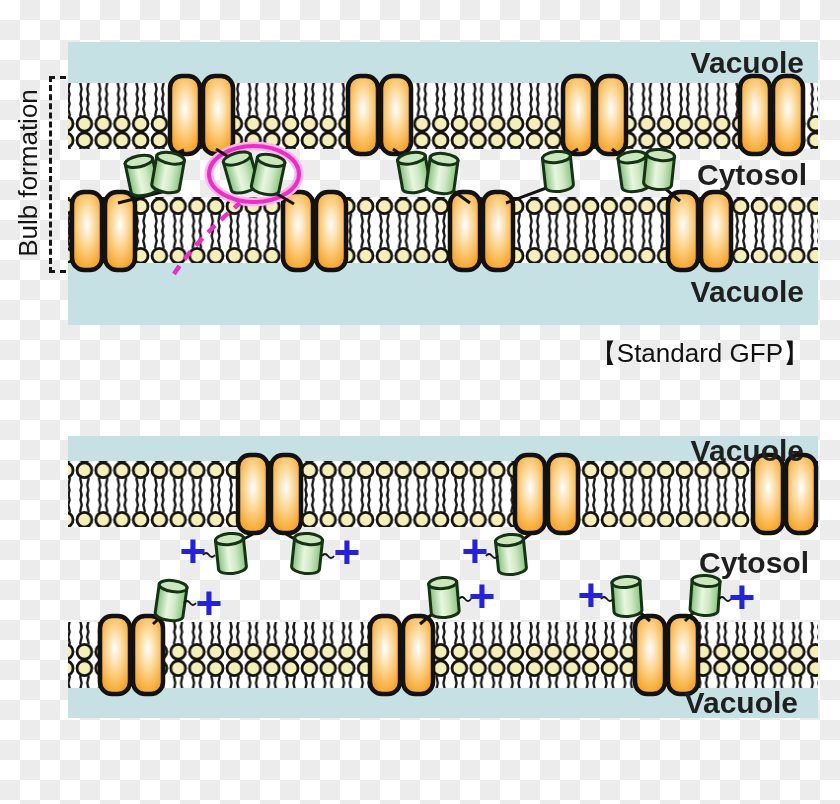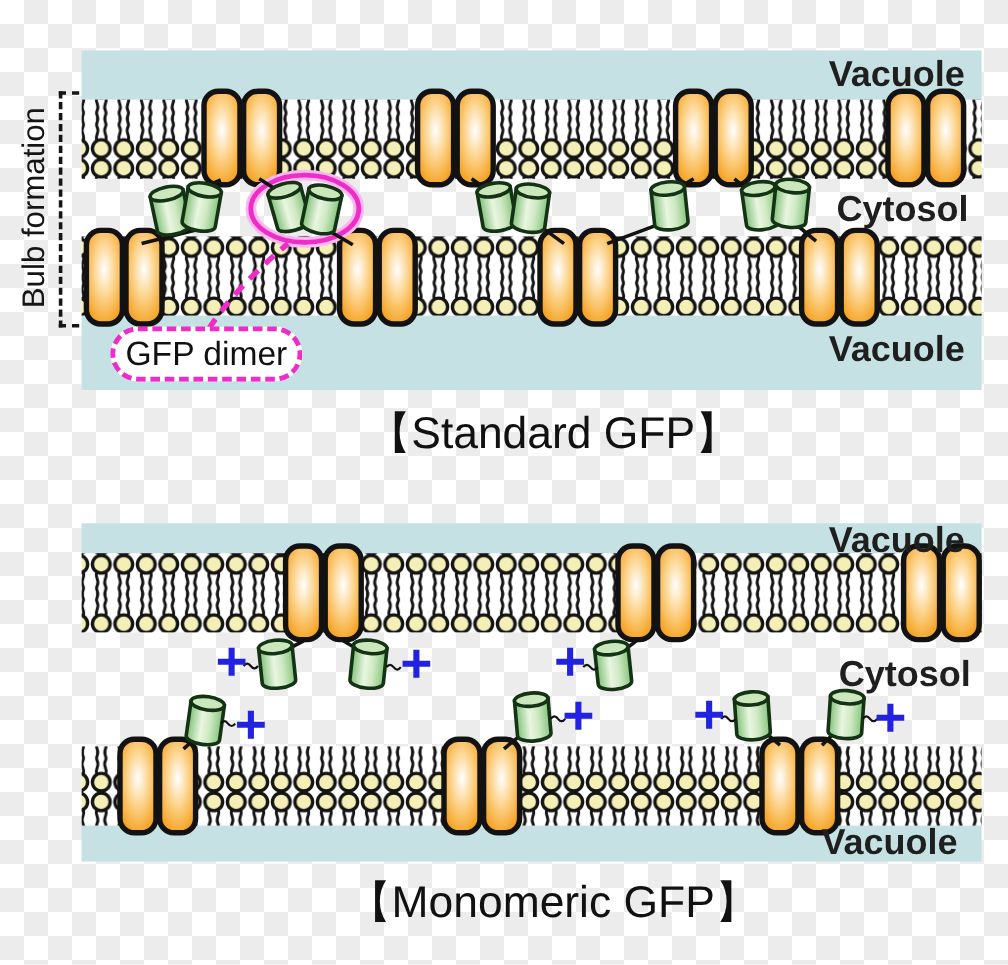--- a/index.html
+++ b/index.html
@@ -7,22 +7,22 @@
     position:relative;width:840px;height:804px;overflow:hidden;
     font-family:"Liberation Sans", sans-serif;
     background-image:conic-gradient(#ececec 0 25%, #ffffff 25% 50%, #ececec 50% 75%, #ffffff 75%);
     background-size:40px 40px;
   }
   .canvas svg{position:absolute;left:0;top:0;}
   .lbl{
     position:absolute;font-size:30px;color:#1f1f1f;line-height:1.1;white-space:nowrap;font-weight:bold;
   }
   .caption{
-    position:absolute;left:86px;width:750px;text-align:center;
-    font-size:37px;color:#111;white-space:nowrap;
+    position:absolute;left:59px;width:750px;text-align:right;
+    font-size:26px;color:#111;white-space:nowrap;
   }
   .dimer-label{
     position:absolute;left:92px;top:272px;width:152px;height:38px;
     background:#ffffff;border:4px dashed #ef2cc8;border-radius:26px;
     font-size:28px;color:#111;text-align:center;line-height:38px;white-space:nowrap;
   }
   .bulb-bracket{
     position:absolute;left:49px;top:76px;width:14px;height:191px;
     border-left:3px dashed #151515;border-top:3px dashed #151515;border-bottom:3px dashed #151515;
   }
@@ -169,20 +169,18 @@
 </svg>
 
 <div class="lbl" style="top:46px;right:36px;">Vacuole</div>
 <div class="lbl" style="top:158px;right:33px;">Cytosol</div>
 <div class="lbl" style="top:275px;right:36px;">Vacuole</div>
 <div class="lbl" style="top:434px;right:36px;">Vacuole</div>
 <div class="lbl" style="top:546px;right:31px;">Cytosol</div>
 <div class="lbl" style="top:686px;right:42px;">Vacuole</div>
 
 <div class="caption" style="top:336px;">【Standard GFP】</div>
-<div class="caption" style="top:727px;">【Monomeric GFP】</div>
 
-<div class="dimer-label">GFP dimer</div>
 
 <div class="bulb-bracket"></div>
 <div class="bulb-text">Bulb formation</div>
 
 </div>
 
 </body></html>

